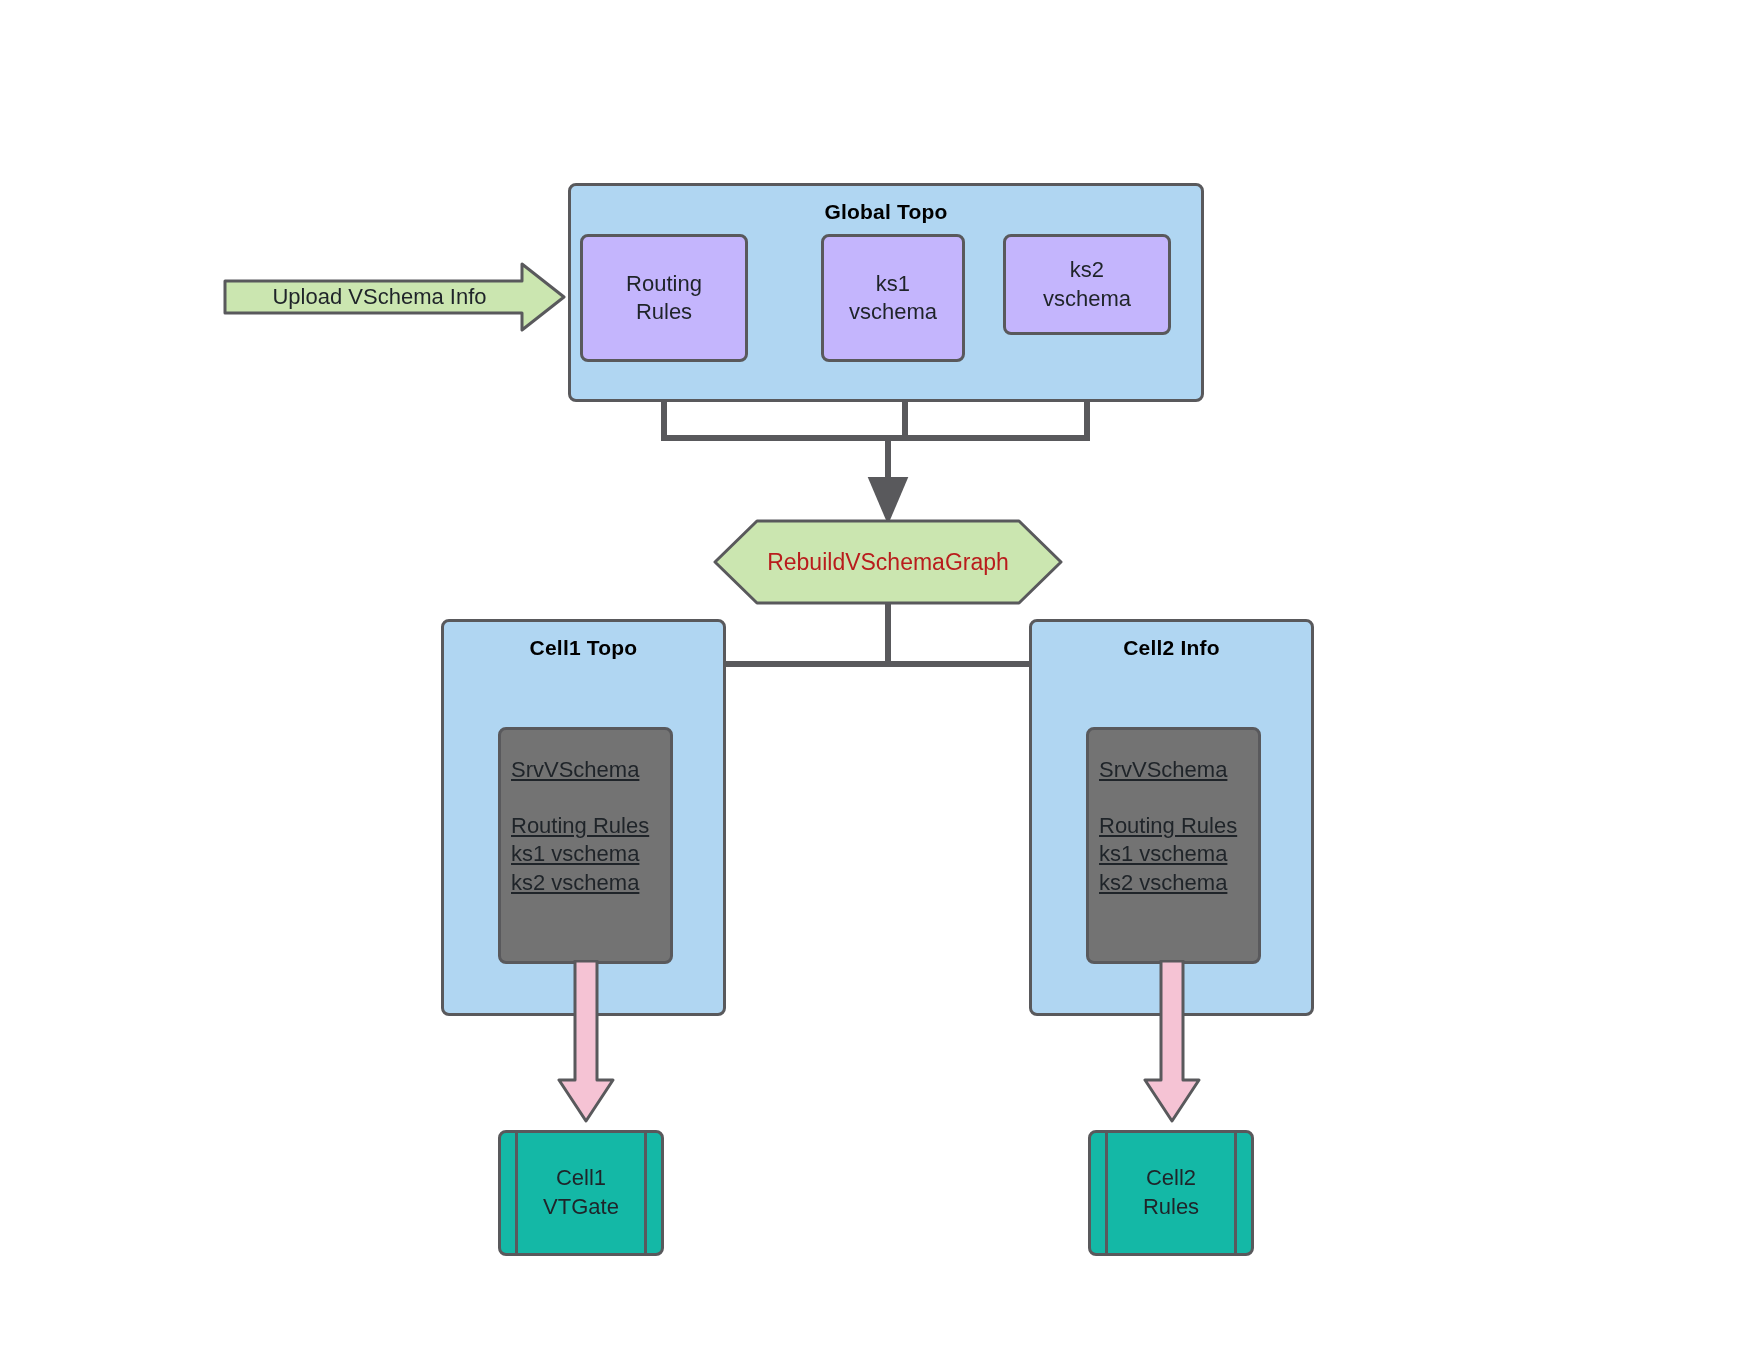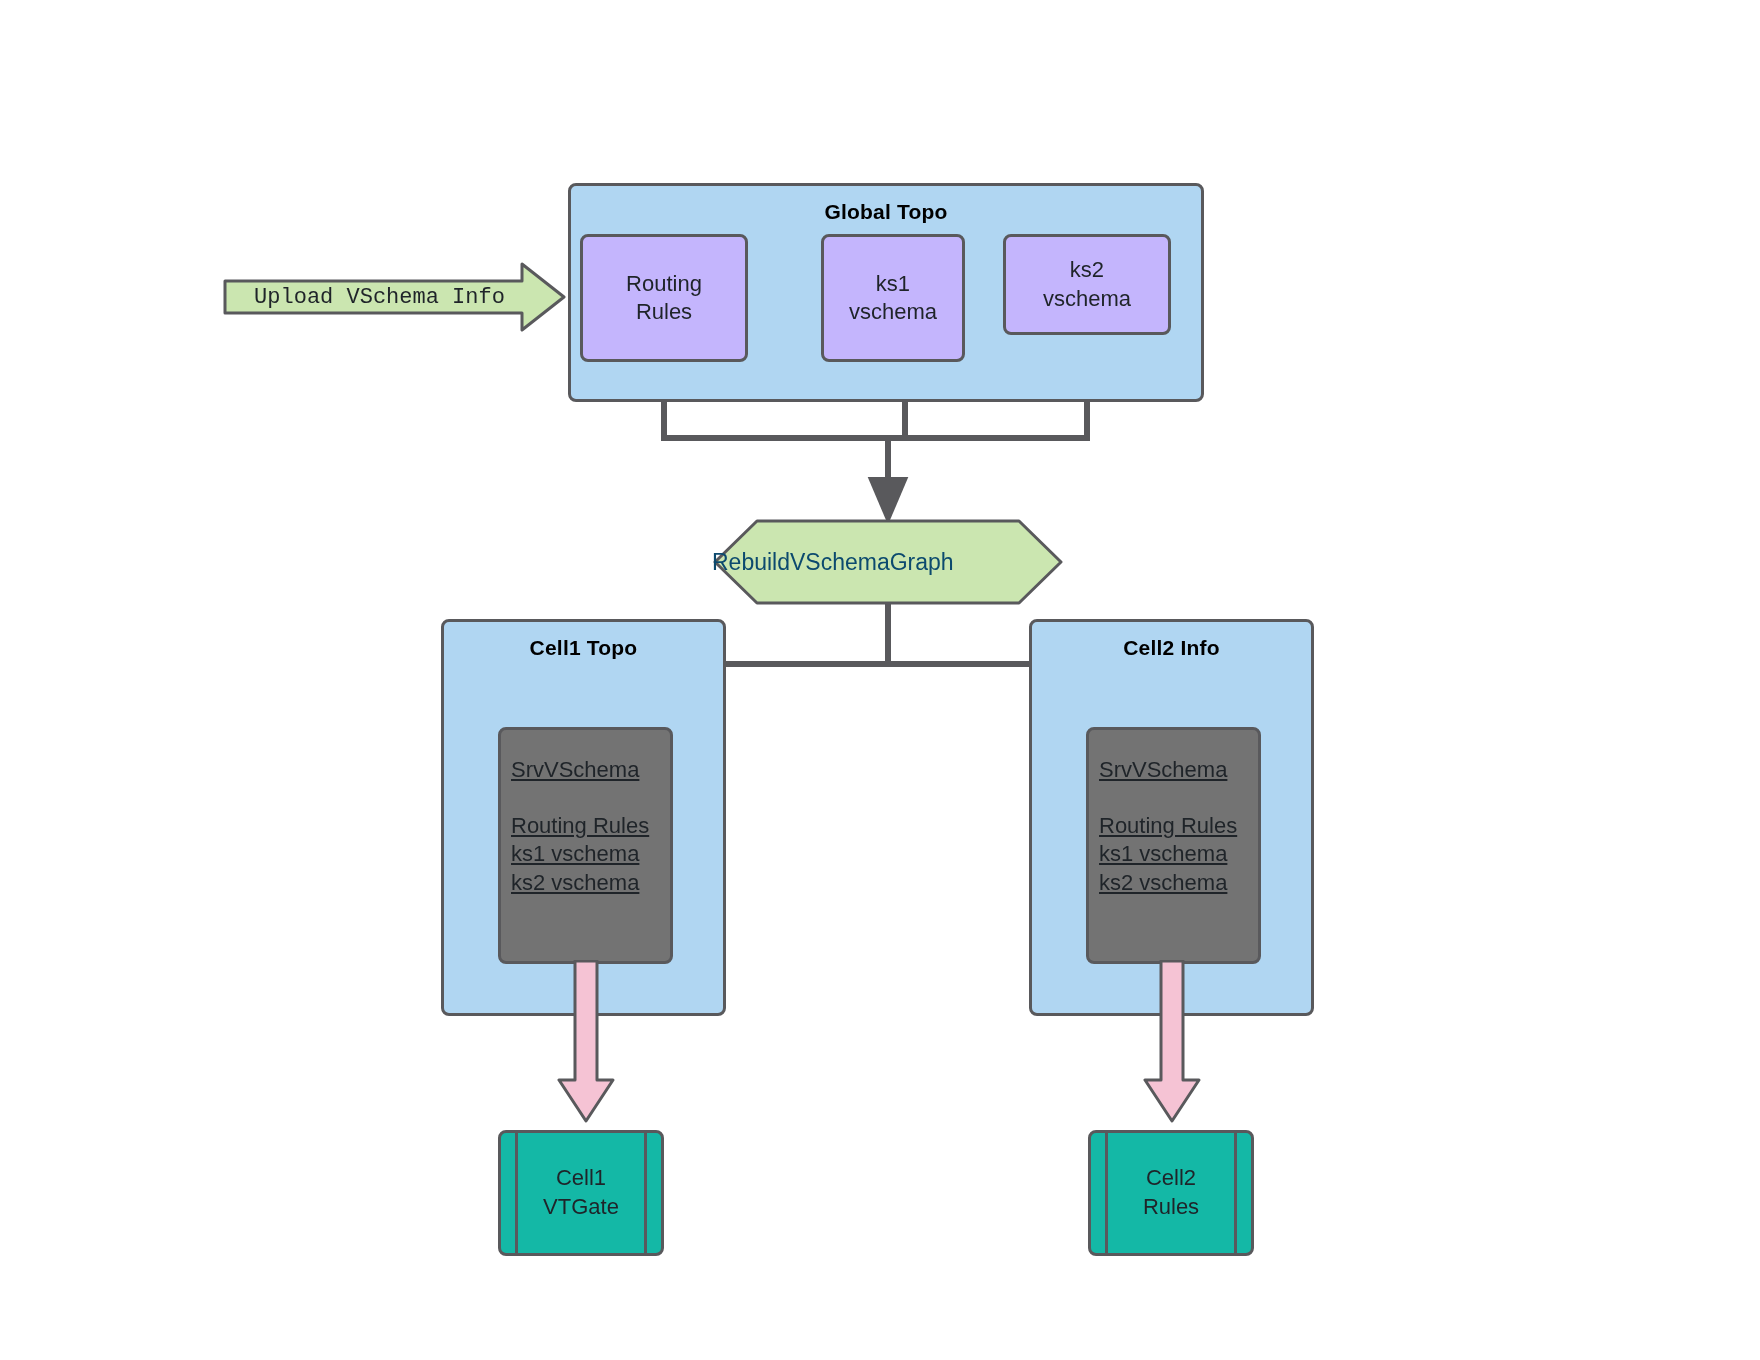--- a/index.html
+++ b/index.html
@@ -66,38 +66,37 @@
     text-decoration: underline;
   }
   .hexagon-wrap {
     position: absolute;
   }
   .hex-label {
     position: absolute;
     width: 100%;
     top: 50%;
     transform: translateY(-50%);
-    text-align: left;
+    text-align: center;
     font-size: 23px;
-    color: #0c4a6e;
+    color: #b91c1c;
   }
   .arrow-wrap {
     position: absolute;
   }
   .arrow-label {
     position: absolute;
     width: 100%;
     top: 50%;
     transform: translateY(-50%);
     text-align: center;
     font-size: 22px;
     color: #1f2429;
     padding-right: 30px;
     box-sizing: border-box;
-    font-family: Liberation Mono, monospace;
   }
   .process-node {
     position: absolute;
     box-sizing: border-box;
     background: #14b8a6;
     border: 3px solid #59595c;
     border-radius: 8px;
     display: flex;
     align-items: center;
     justify-content: center;

